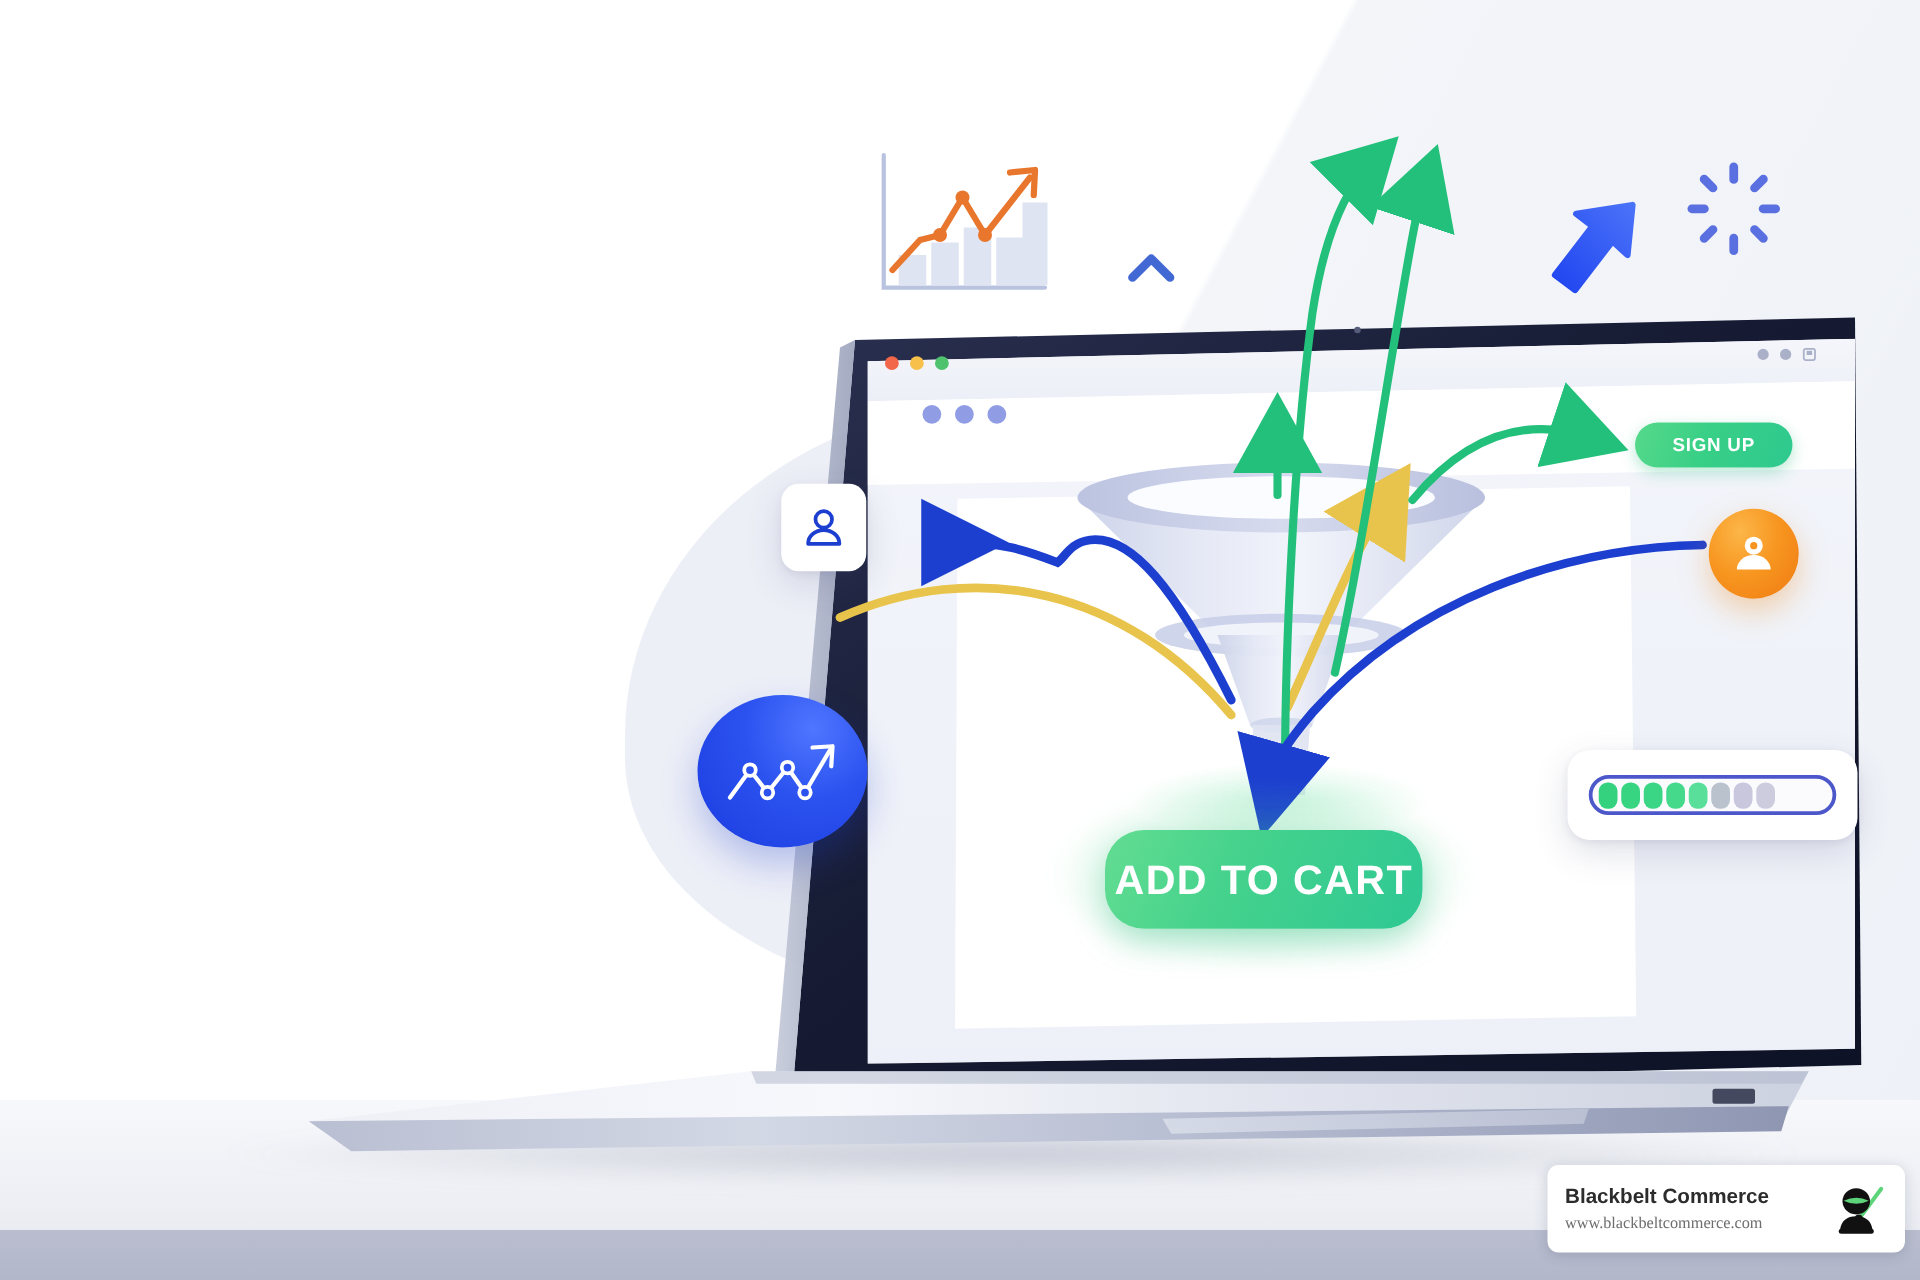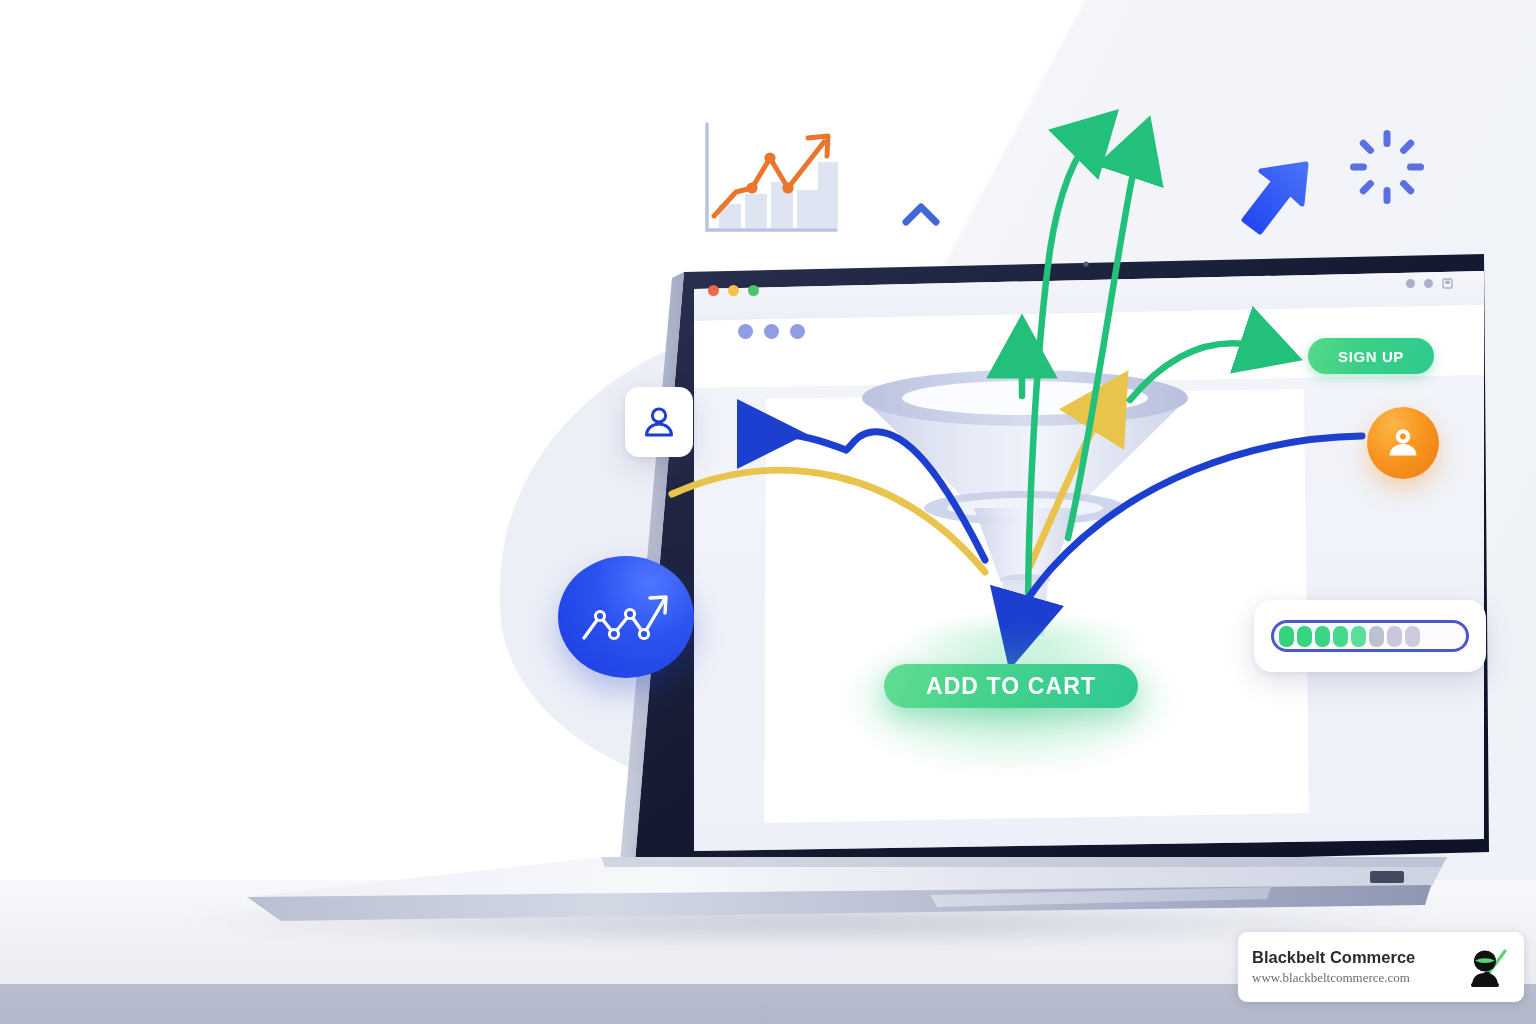--- a/index.html
+++ b/index.html
@@ -81,23 +81,23 @@
     box-shadow:0 4px 12px rgba(45,190,130,.35);
     border:none;
     margin-top:28px;
   }
   #addtocart-glow{
     left:840px;top:625px;width:340px;height:150px;
     background:radial-gradient(ellipse at 50% 50%, rgba(80,215,140,.40) 0%, rgba(80,215,140,.14) 46%, rgba(80,215,140,0) 72%);
     filter:blur(6px);
   }
   #addtocart-btn{
-    left:884px;top:664px;width:254px;height:44px;border-radius:31px;
+    left:884px;top:664px;width:254px;height:79px;border-radius:31px;
     background:linear-gradient(115deg,#63dd92 0%,#45d28c 40%,#2ec894 100%);
-    color:#ffffff;font-size:23px;font-weight:700;letter-spacing:1.1px;
+    color:#ffffff;font-size:33px;font-weight:700;letter-spacing:1.1px;
     display:flex;align-items:center;justify-content:center;
     box-shadow:0 10px 26px rgba(45,190,130,.38);
     border:none;
   }
 
   
   #titlebar-dots{left:708px;top:285px;display:flex;gap:9px;align-items:center;}
   .tl-dot{width:11px;height:11px;border-radius:50%;}
   #nav-dots{left:738px;top:324px;display:flex;gap:11px;align-items:center;}
   .nav-dot{width:15px;height:15px;border-radius:50%;background:#7d8ce0;opacity:.85;}

